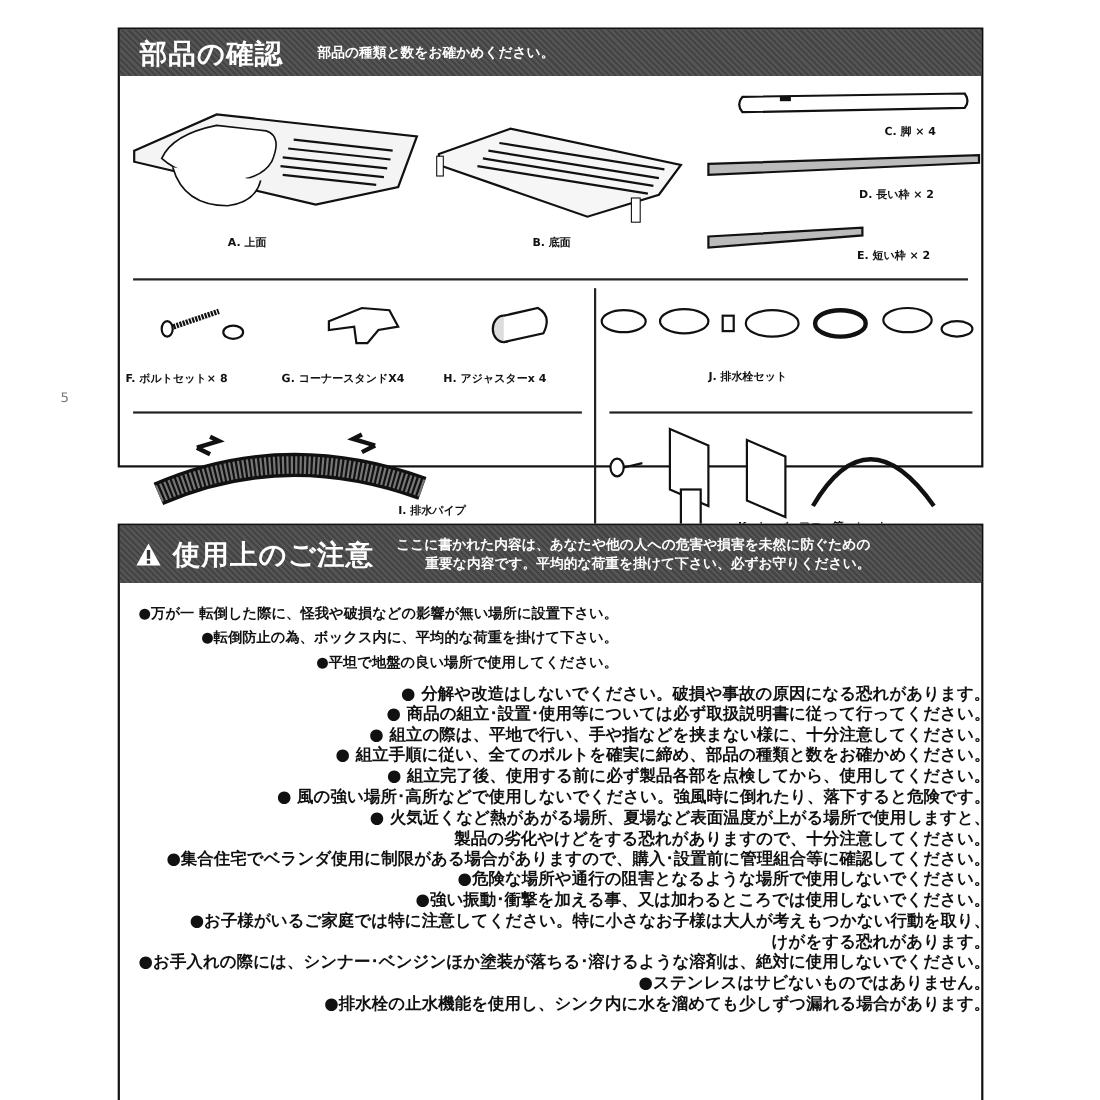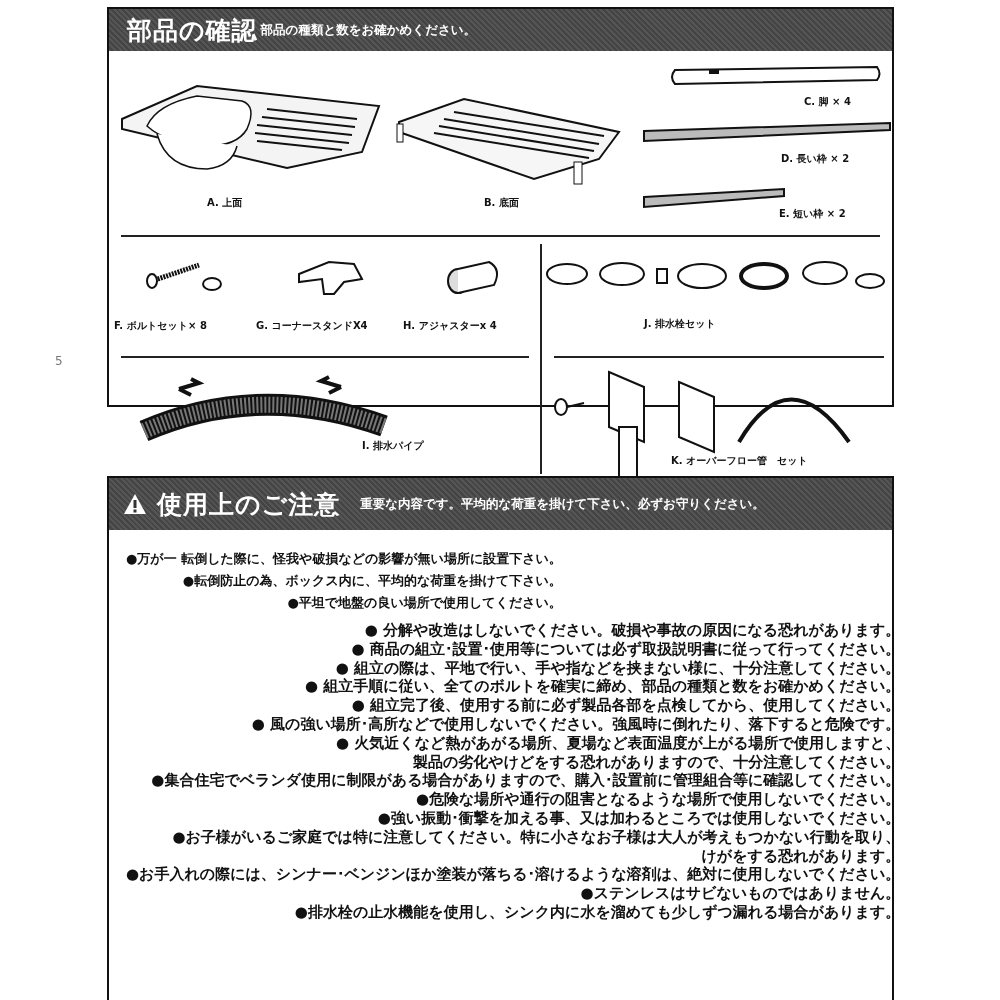--- a/index.html
+++ b/index.html
@@ -1,35 +1,35 @@
 <!DOCTYPE html>
 <html><head>
 <meta charset="utf-8">
 <style>
   html,body{margin:0;padding:0;background:#fff;}
   body{width:1000px;height:1000px;position:relative;overflow:hidden;font-family:"DejaVu Sans",sans-serif;color:#111;}
   .panel{position:absolute;border:2px solid #111;background:#fff;box-sizing:border-box;}
   .hdr{position:absolute;left:0;right:0;top:0;background:#4a4a4a;background-image:repeating-linear-gradient(45deg,#555 0 2px,#444 2px 4px);color:#fff;display:flex;align-items:center;}
   .hdr .big{font-weight:bold;font-size:25px;letter-spacing:1px;margin-left:18px;}
-  .hdr .sub{font-size:12.5px;margin-left:3px;font-weight:bold;}
+  .hdr .sub{font-size:12.5px;margin-left:31px;font-weight:bold;}
   .lbl{position:absolute;font-size:10px;font-weight:bold;white-space:nowrap;}
   .hline{position:absolute;height:2px;background:#222;}
   .vline{position:absolute;width:2px;background:#222;}
   .notes{position:absolute;left:17px;font-size:15px;font-weight:bold;line-height:18.8px;}
   .notes .n{white-space:nowrap;}
   .notes.big{font-size:13px;line-height:22px;top:70px;}
   .notes.small{top:143px;}
   .notes .cont{padding-left:16px;}
   svg{position:absolute;}
   .margin-mark{position:absolute;left:55px;font-size:12px;color:#777;}
 </style>
 </head>
 <body>
 
-<div class="panel" style="left:107px;top:7px;width:787px;height:400px;">
+<div class="panel" style="left:107px;top:25px;width:787px;height:400px;">
   <div class="hdr" style="height:42px;">
     <span class="big">部品の確認</span>
     <span class="sub">部品の種類と数をお確かめください。</span>
   </div>
 
   <svg style="left:8px;top:65px;" width="265" height="110" viewBox="0 0 265 110">
     <polygon points="5,45 80,12 262,32 245,78 170,94 5,55" fill="#f4f4f4" stroke="#111" stroke-width="2"></polygon>
     <path d="M30,52 Q40,30 80,22 L125,27 Q140,32 130,55 Q120,72 90,72 Q50,70 30,52Z" fill="#fff" stroke="#111" stroke-width="1.5"></path>
     <path d="M40,60 Q50,95 90,95 Q115,92 120,72" fill="#fff" stroke="#111" stroke-width="1.5"></path>
     <g stroke="#111" stroke-width="2">
@@ -129,20 +129,21 @@
 
 <div class="panel" style="left:107px;top:476px;width:787px;height:562px;text-align:right;">
   <div class="hdr" style="height:52px;">
     <svg style="position:relative;left:14px;" width="24" height="22" viewBox="0 0 24 22">
       <polygon points="12,1 23,21 1,21" fill="#fff"></polygon>
       <rect x="10.5" y="7" width="3" height="8" fill="#333"></rect>
       <rect x="10.5" y="16.5" width="3" height="3" fill="#333"></rect>
     </svg>
     <span class="big" style="margin-left:24px;">使用上のご注意</span>
     <div style="margin-left:20px;">
+      <div class="sub" style="margin-left:0;">ここに書かれた内容は、あなたや他の人への危害や損害を未然に防ぐための</div>
       <div class="sub" style="margin-left:0;">重要な内容です。平均的な荷重を掛けて下さい、必ずお守りください。</div>
     </div>
   </div>
 
   <div class="notes big">
     <div class="n">●万が一 転倒した際に、怪我や破損などの影響が無い場所に設置下さい。</div>
     <div class="n">●転倒防止の為、ボックス内に、平均的な荷重を掛けて下さい。</div>
     <div class="n">●平坦で地盤の良い場所で使用してください。</div>
   </div>
 

